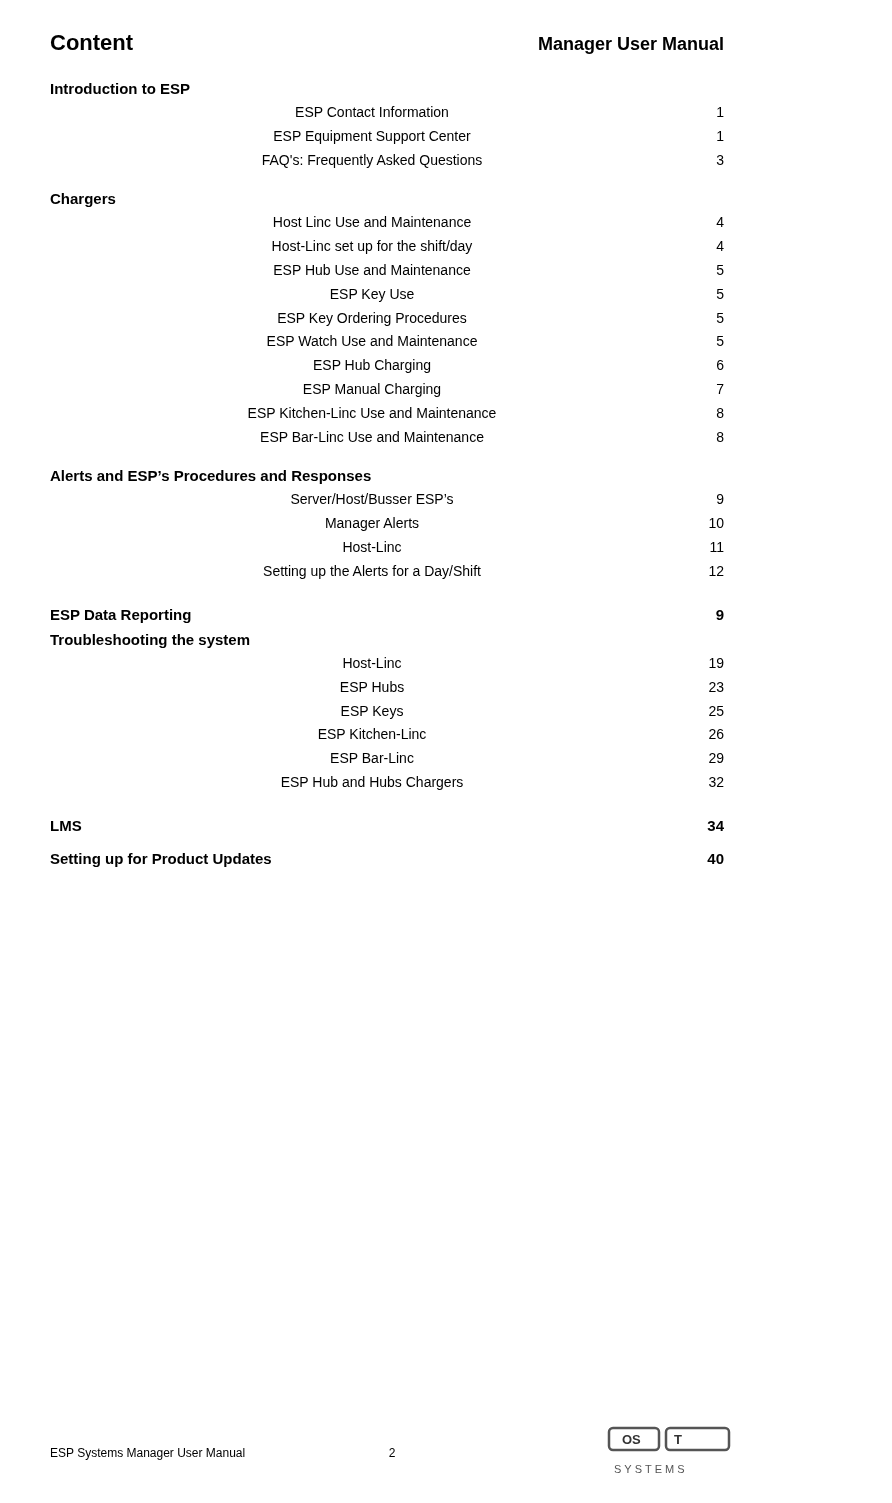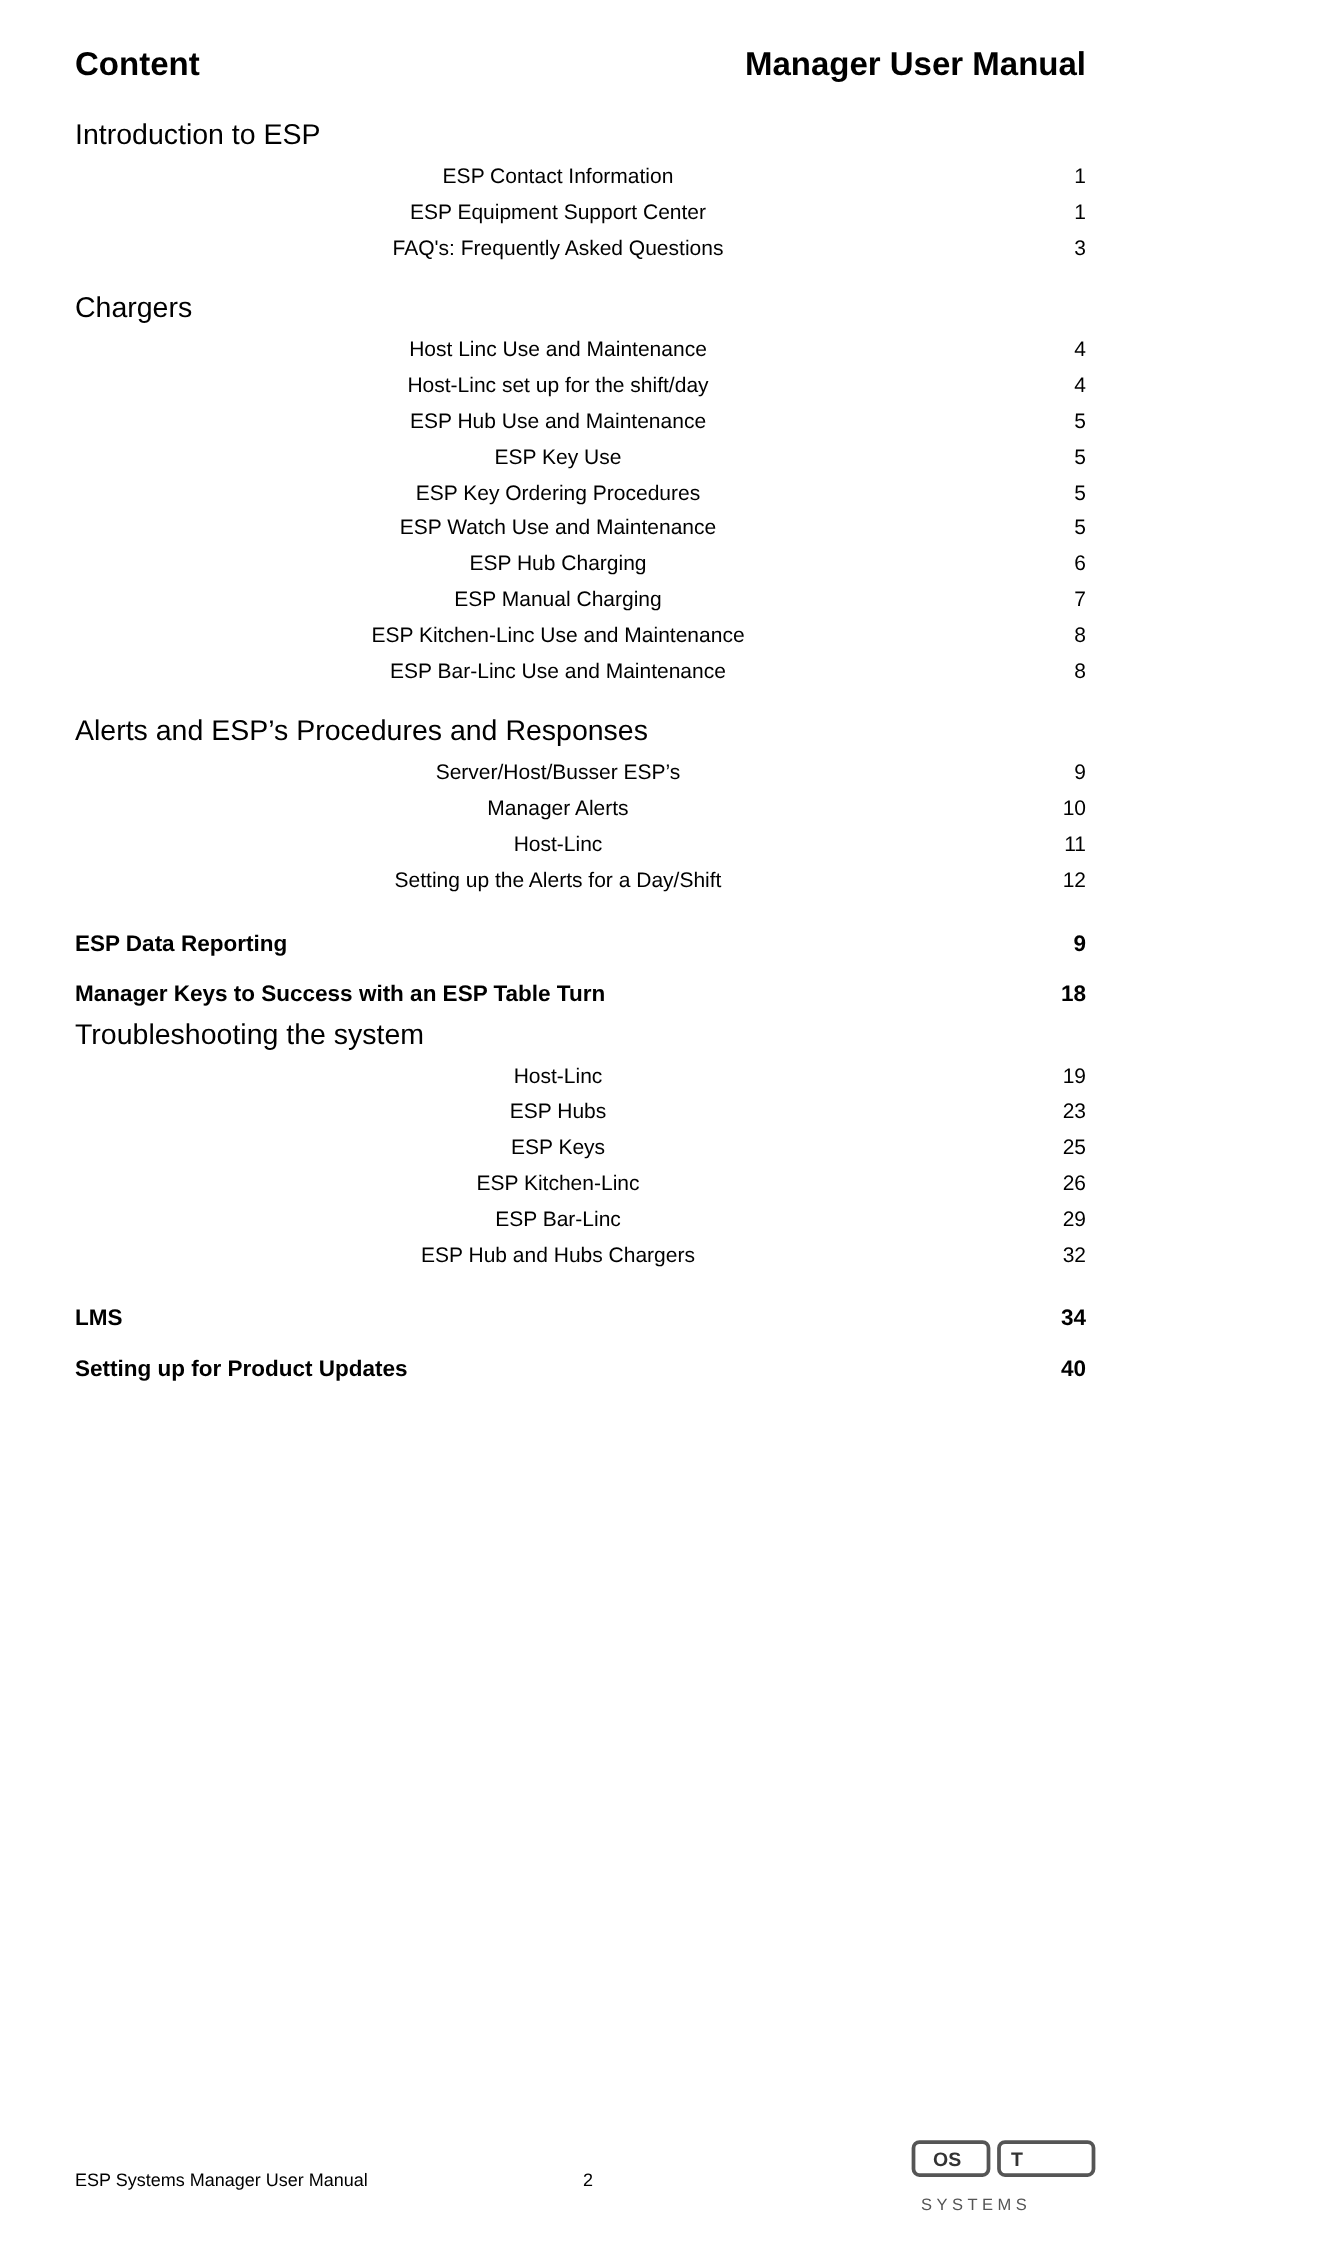--- a/index.html
+++ b/index.html
@@ -31,31 +31,31 @@
       margin-bottom: 24px;
       border-bottom: none;
     }
 
     .header-left {
       font-size: 22px;
       font-weight: bold;
     }
 
     .header-right {
-      font-size: 22px;
+      font-size: 18px;
       font-weight: bold;
     }
 
     .section {
       margin-bottom: 18px;
     }
 
     .section-title {
-      font-size: 19px;
-      font-weight: normal;
+      font-size: 15px;
+      font-weight: bold;
       margin-bottom: 4px;
     }
 
     .toc-item {
       display: flex;
       justify-content: space-between;
       font-size: 14px;
       line-height: 1.7;
     }
 
@@ -190,24 +190,20 @@
       <span class="toc-item-label">Setting up the Alerts for a Day/Shift</span>
       <span class="toc-item-page">12</span>
     </div>
   </div>
 
   <div class="standalone-entry">
     <span>ESP Data Reporting</span>
     <span>9</span>
   </div>
 
-  <div class="standalone-entry">
-    <span>Manager Keys to Success with an ESP Table Turn</span>
-    <span>18</span>
-  </div>
 
   <div class="section">
     <div class="section-title">Troubleshooting the system</div>
     <div class="toc-item">
       <span class="toc-item-label">Host-Linc</span>
       <span class="toc-item-page">19</span>
     </div>
     <div class="toc-item">
       <span class="toc-item-label">ESP Hubs</span>
       <span class="toc-item-page">23</span>

